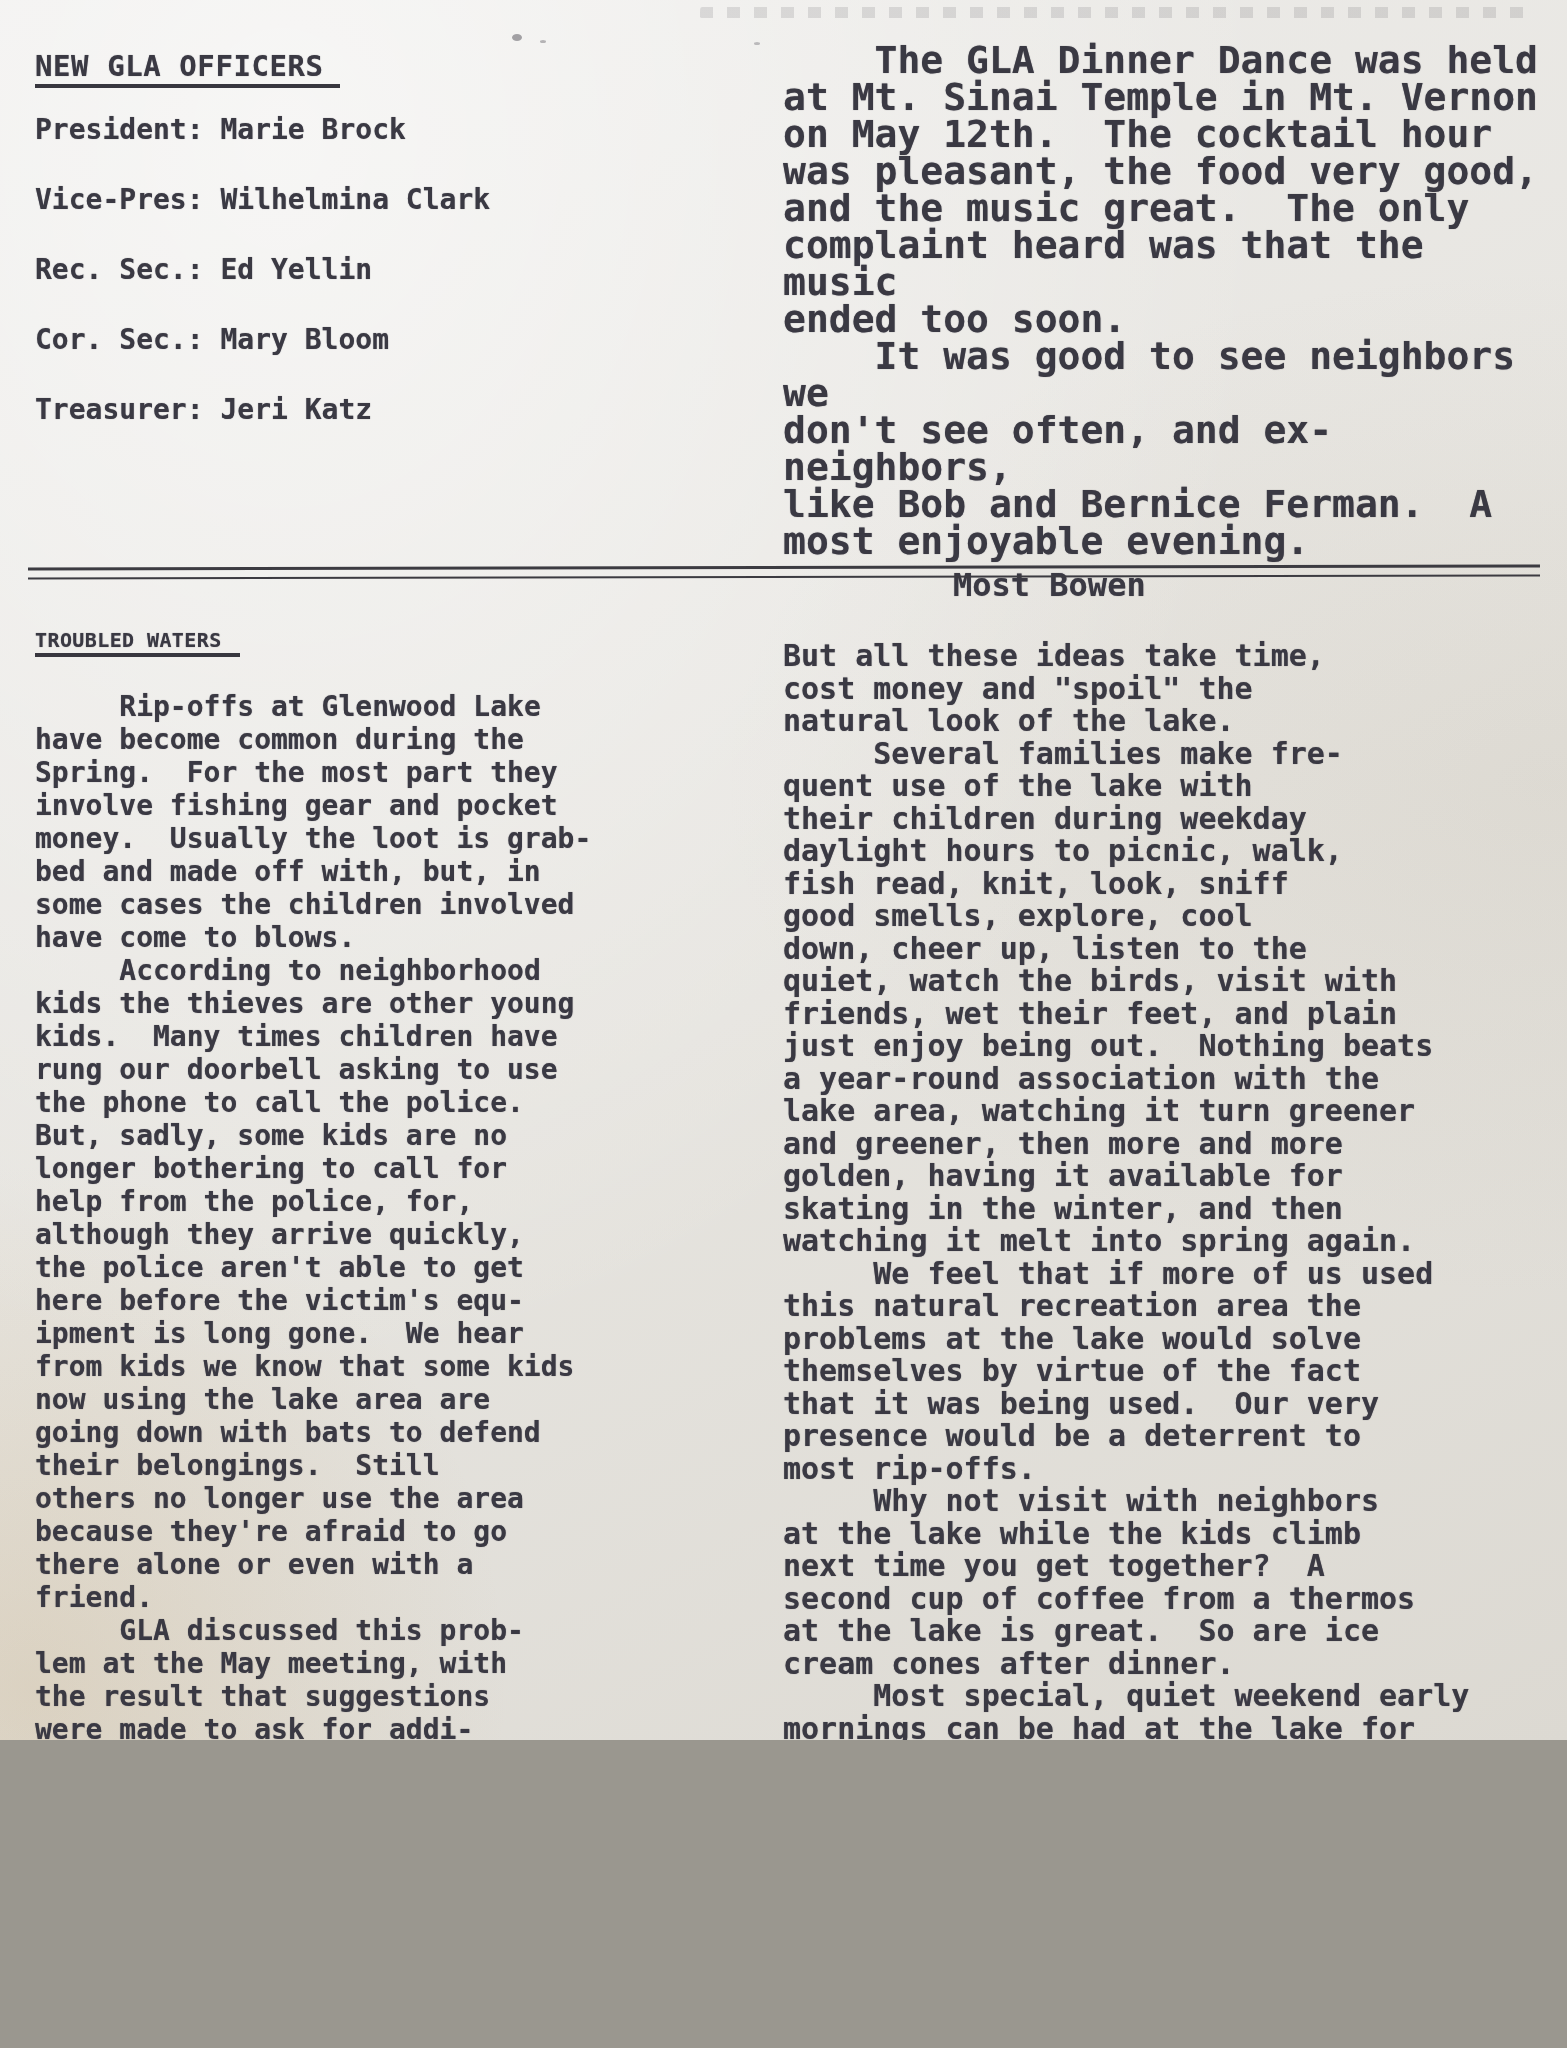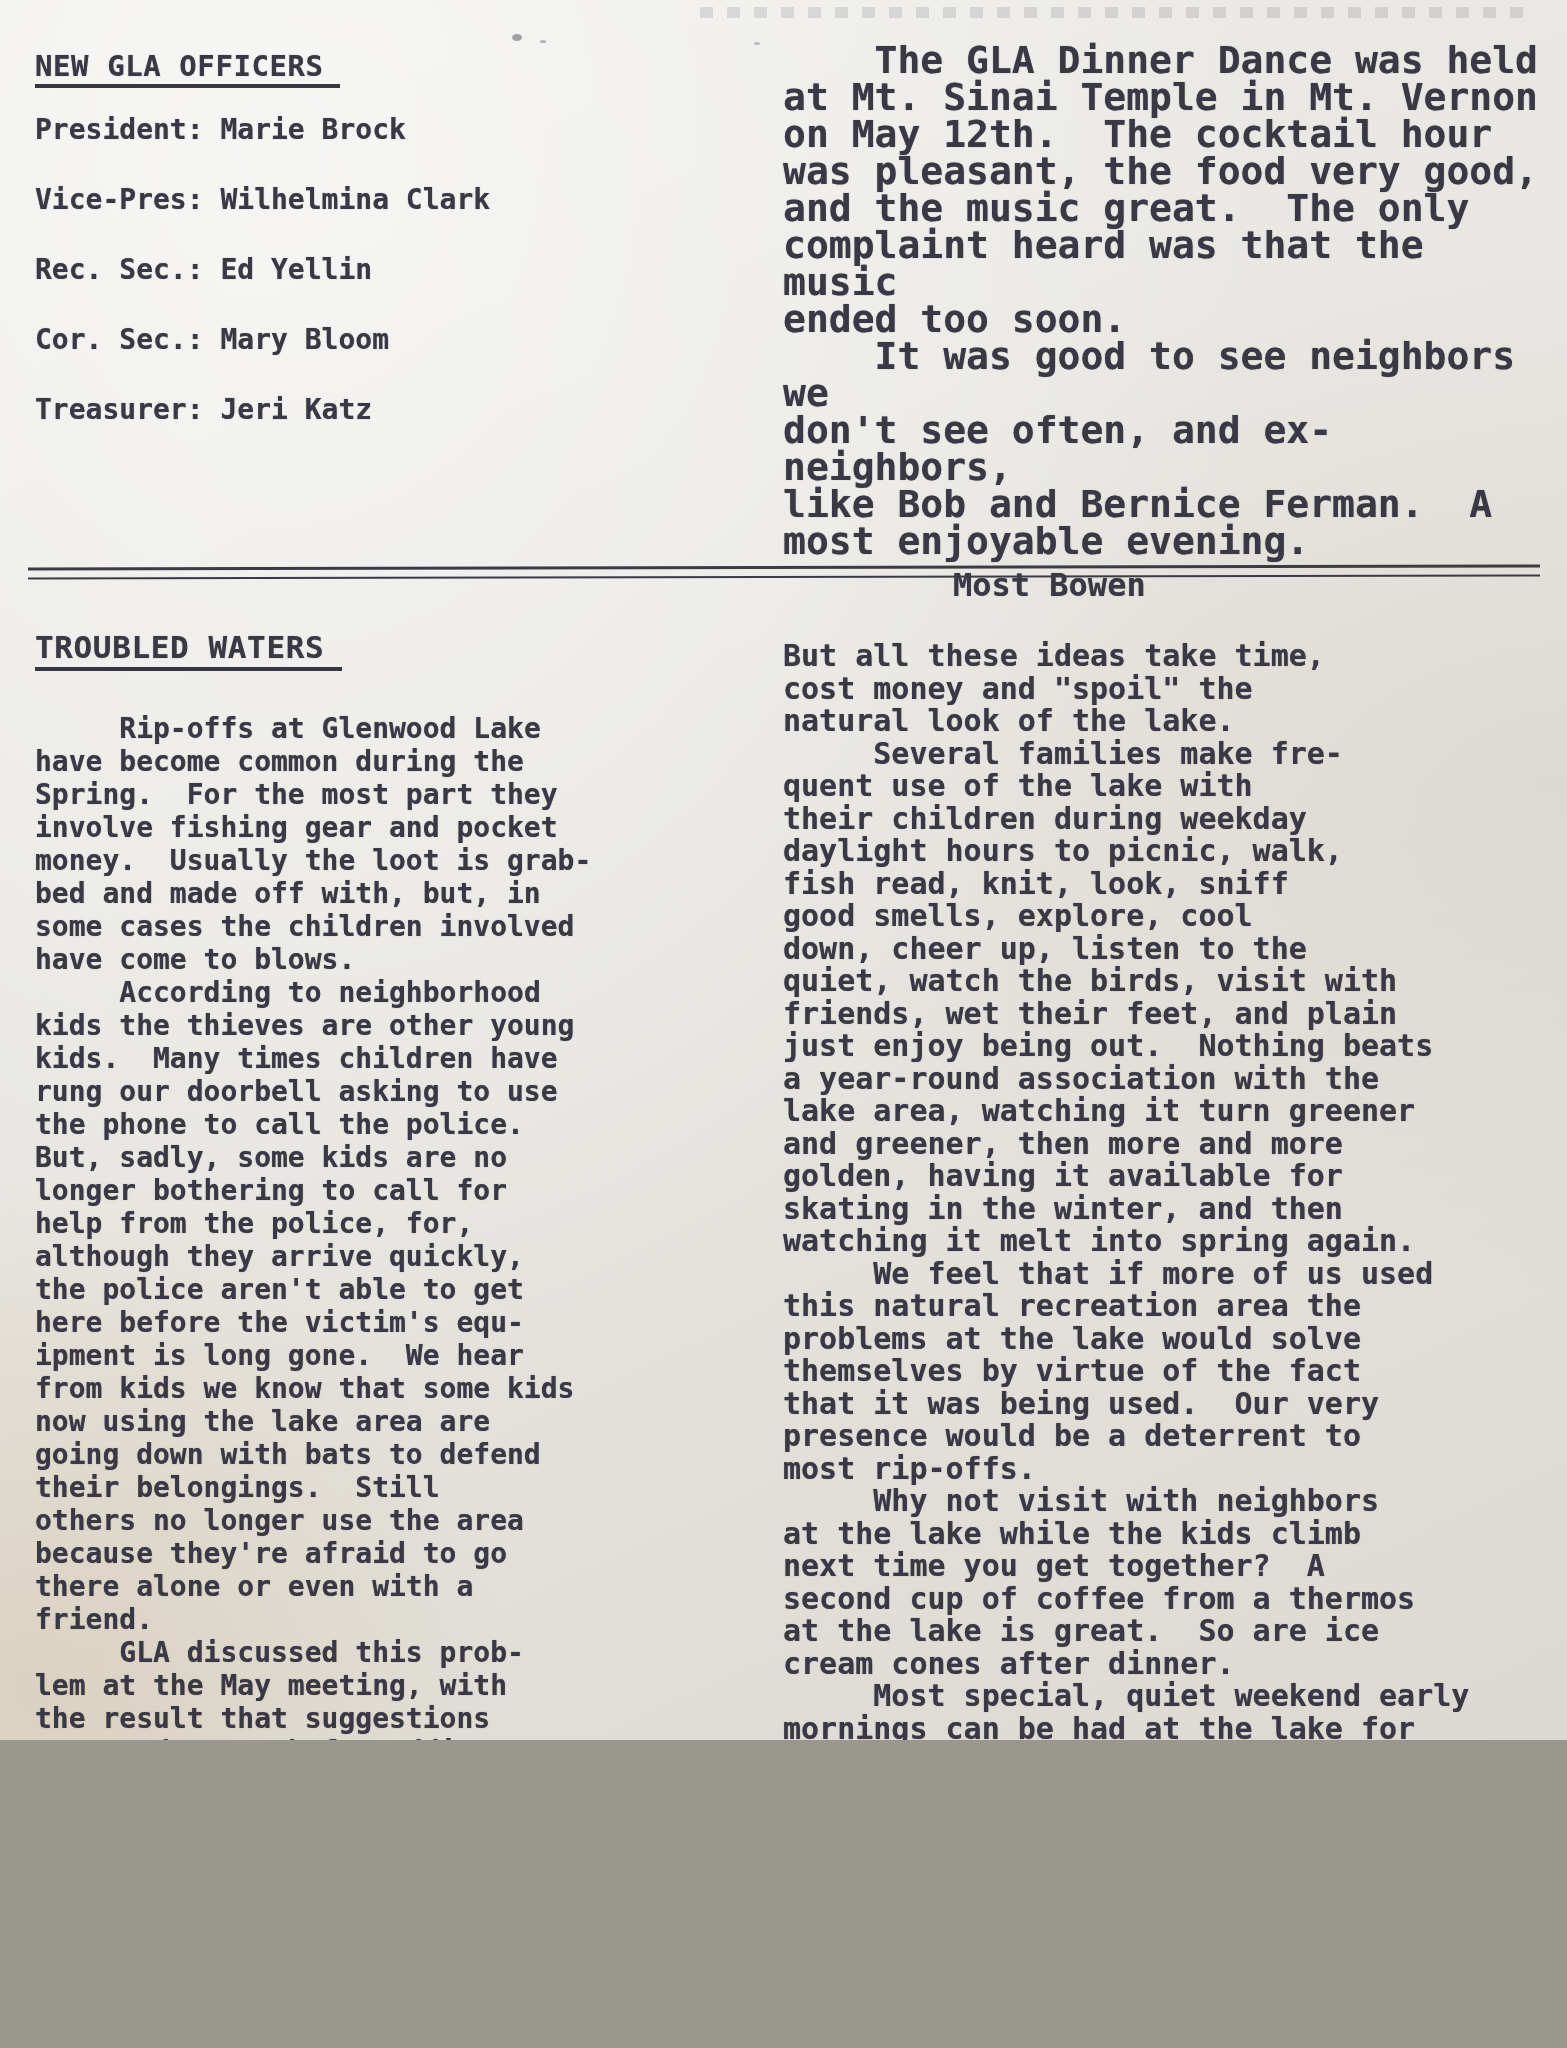--- a/index.html
+++ b/index.html
@@ -37,21 +37,21 @@
   .dinner-block .body{margin-top:26px;font-size:38px;line-height:37px;}
   .dinner-block .signature{margin-top:6px;margin-left:170px;font-size:32px;}
   
   .divider{
     position:absolute;left:28px;top:566px;width:1512px;height:7px;
     border-top:3px solid #3c3b41;border-bottom:2px solid #3c3b41;
     transform:rotate(-0.12deg);
   }
   
   .tw-left{position:absolute;left:35px;top:594px;width:640px;}
-  .tw-left .heading{font-size:31px;padding-right:18px;margin-top:34px;}
+  .tw-left .heading{font-size:20px;padding-right:18px;margin-top:34px;}
   .tw-left .body{margin-top:16px;font-size:28px;line-height:33px;}
   .tw-right{position:absolute;left:783px;top:640px;width:740px;}
   .tw-right .body{font-size:30px;line-height:32.5px;}
   .tw-right .signature{margin-top:12px;margin-left:150px;font-size:22px;}
   .page-number{position:absolute;left:902px;top:2028px;font-size:30px;}
   
   .scan-smudge{
     position:absolute;left:700px;top:7px;width:830px;height:11px;
     background:repeating-linear-gradient(90deg,rgba(62,60,68,0.5) 0 13px,transparent 13px 27px);
     opacity:0.28;transform:skewX(-3deg);border-radius:2px;

